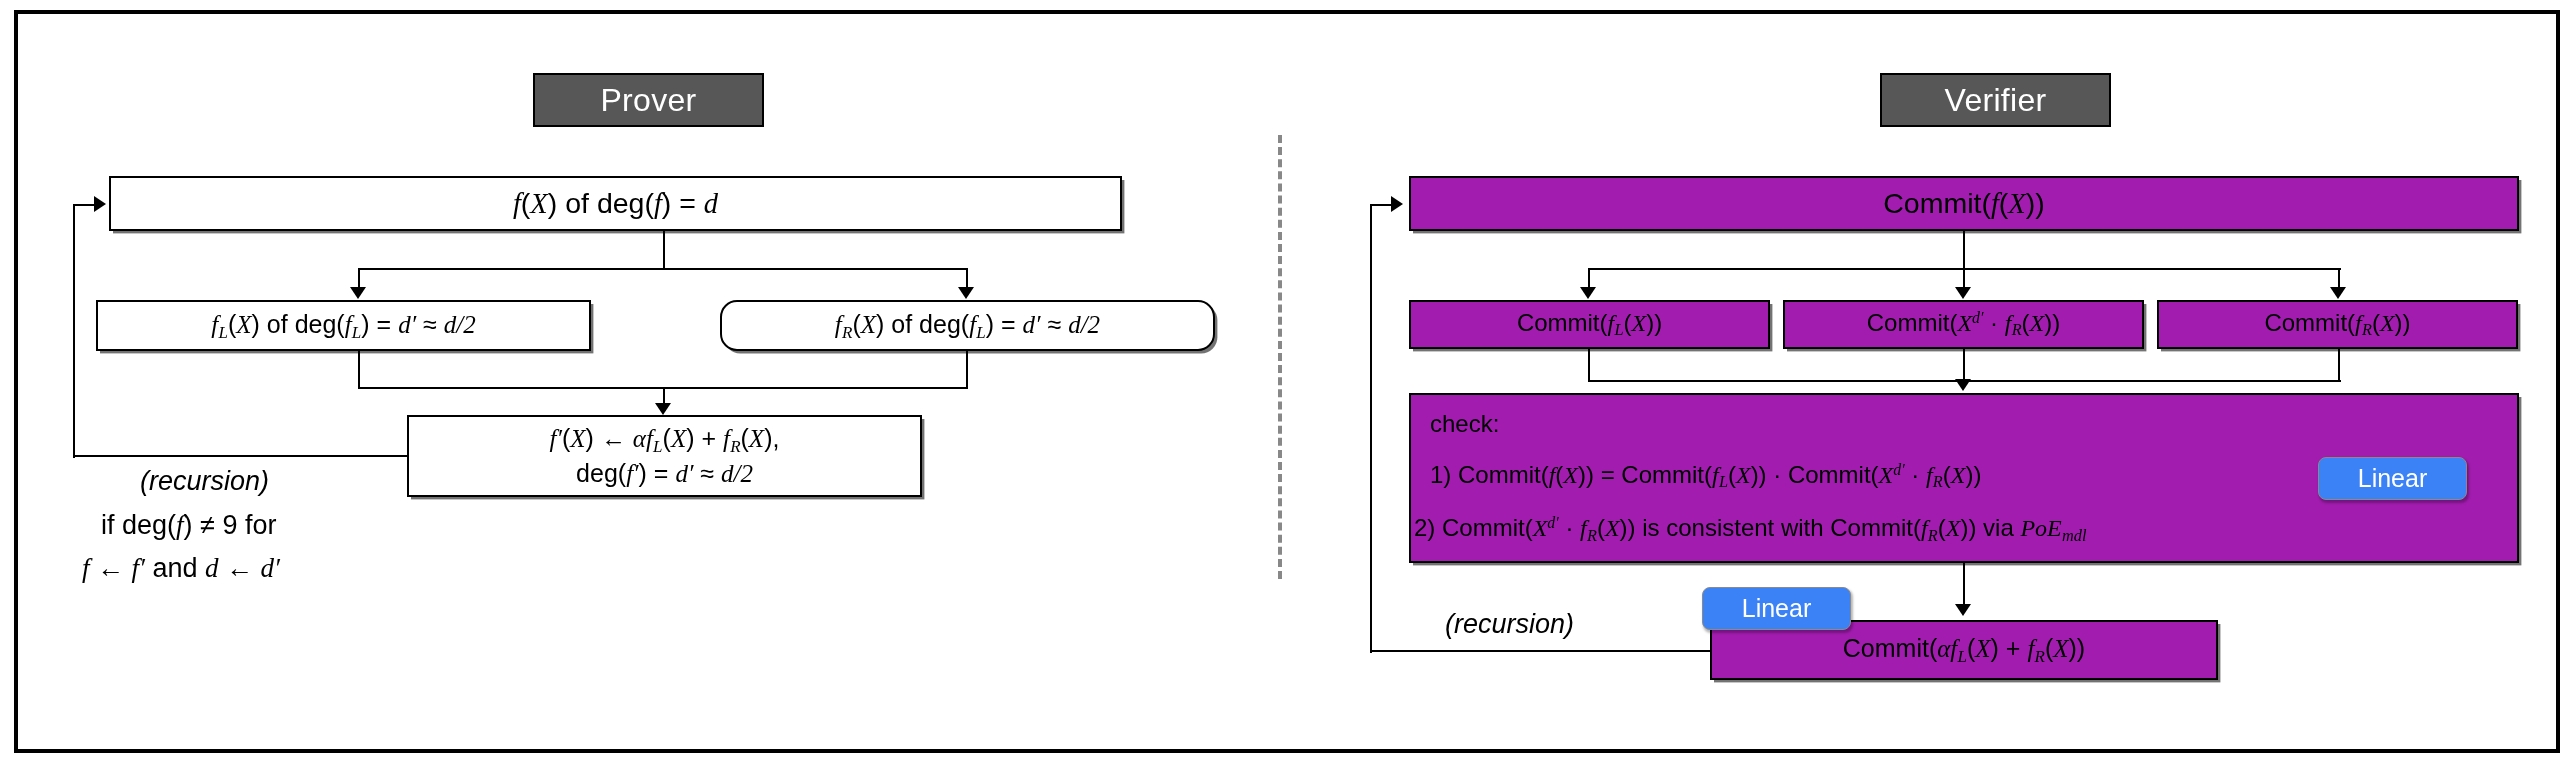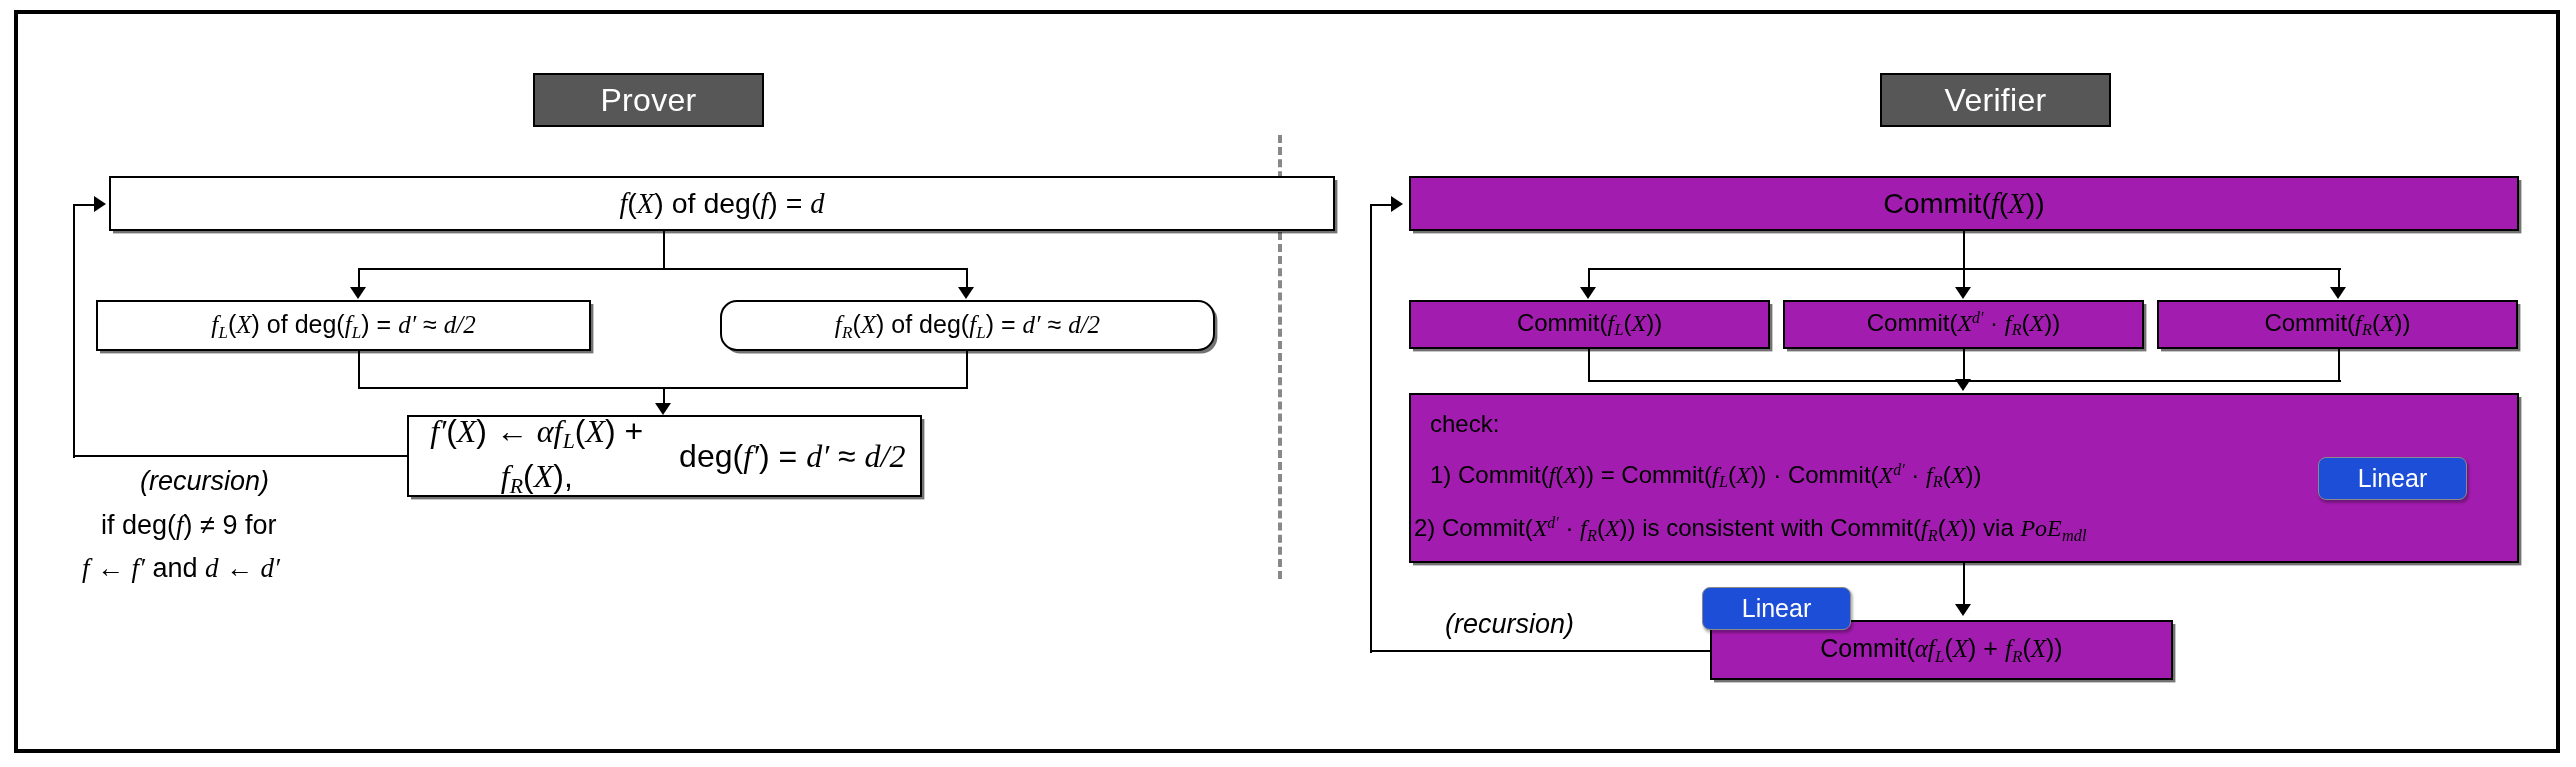--- a/index.html
+++ b/index.html
@@ -99,21 +99,21 @@
     color: #000000;
     white-space: nowrap;
   }
   .ital {
     font-style: italic;
   }
   
   .pill {
     position: absolute;
     box-sizing: border-box;
-    background: #1d4ed8;
+    background: #3b82f6;
     border: 1.6px solid #8a8a8a;
     border-radius: 8px;
     color: #ffffff;
     display: flex;
     align-items: center;
     justify-content: center;
     font-size: 25px;
     box-shadow: 1.6px 2.4px 2.4px rgba(0,0,0,0.28);
   }
   
@@ -144,21 +144,21 @@
 <div id="canvas">
 
   <div id="outer-frame"></div>
 
   <div id="divider"></div>
 
   <div class="node header" style="left:533px; top:73px; width:231px; height:54px;">
     <span class="node-label">Prover</span>
   </div>
 
-  <div class="node white" style="left:109px; top:176px; width:1226px; height:55px; font-size:28.5px;">
+  <div class="node white" style="left:109px; top:176px; width:1013px; height:55px; font-size:28.5px;">
     <span class="node-label">
       <span class="m">f</span><span class="mr">(</span><span class="m">X</span><span class="mr">)</span>
       <span class="mr">of</span>
       <span class="mr">deg(</span><span class="m">f</span><span class="mr">)</span>
       <span class="mr"> = </span><span class="m">d</span>
     </span>
   </div>
 
   <div class="ln v" style="left:663px; top:231px; height:38px;"></div>
   <div class="ln h" style="left:358px; top:268px; width:610px;"></div>
@@ -186,21 +186,21 @@
       <span class="mr"> ≈ </span><span class="m">d/2</span>
     </span>
   </div>
 
   <div class="ln v" style="left:358px; top:350px; height:38px;"></div>
   <div class="ln v" style="left:966px; top:350px; height:38px;"></div>
   <div class="ln h" style="left:358px; top:387px; width:610px;"></div>
   <div class="ln v" style="left:663px; top:387px; height:19px;"></div>
   <div class="arrow-down" style="left:655px; top:403px;"></div>
 
-  <div class="node white" style="left:407px; top:415px; width:515px; height:82px; font-size:32px; flex-direction:row;">
+  <div class="node white" style="left:407px; top:415px; width:515px; height:82px; font-size:25px; flex-direction:column;">
     <span class="node-label">
       <span class="m">f′</span><span class="mr">(</span><span class="m">X</span><span class="mr">)</span>
       <span class="mr"> ← </span><span class="m">αf</span><span class="sub">L</span><span class="mr">(</span><span class="m">X</span><span class="mr">)</span>
       <span class="mr"> + </span><span class="m">f</span><span class="sub">R</span><span class="mr">(</span><span class="m">X</span><span class="mr">),</span>
     </span>
     <span class="node-label">
       <span class="mr">deg(</span><span class="m">f′</span><span class="mr">)</span>
       <span class="mr"> = </span><span class="m">d′</span>
       <span class="mr"> ≈ </span><span class="m">d/2</span>
     </span>
@@ -280,21 +280,21 @@
     </span>
   </div>
 
   <div class="pill" style="left:2318px; top:457px; width:149px; height:43px;">
     <span>Linear</span>
   </div>
 
   <div class="ln v" style="left:1963px; top:563px; height:44px;"></div>
   <div class="arrow-down" style="left:1955px; top:604px;"></div>
 
-  <div class="node gray" style="left:1710px; top:620px; width:463px; height:60px; font-size:25px;">
+  <div class="node gray" style="left:1710px; top:620px; width:508px; height:60px; font-size:25px;">
     <span class="node-label">
       <span class="mr">Commit(</span><span class="m">αf</span><span class="sub">L</span><span class="mr">(</span><span class="m">X</span><span class="mr">)</span>
       <span class="mr"> + </span><span class="m">f</span><span class="sub">R</span><span class="mr">(</span><span class="m">X</span><span class="mr">))</span>
     </span>
   </div>
 
   <div class="pill" style="left:1702px; top:587px; width:149px; height:43px;">
     <span>Linear</span>
   </div>
 

